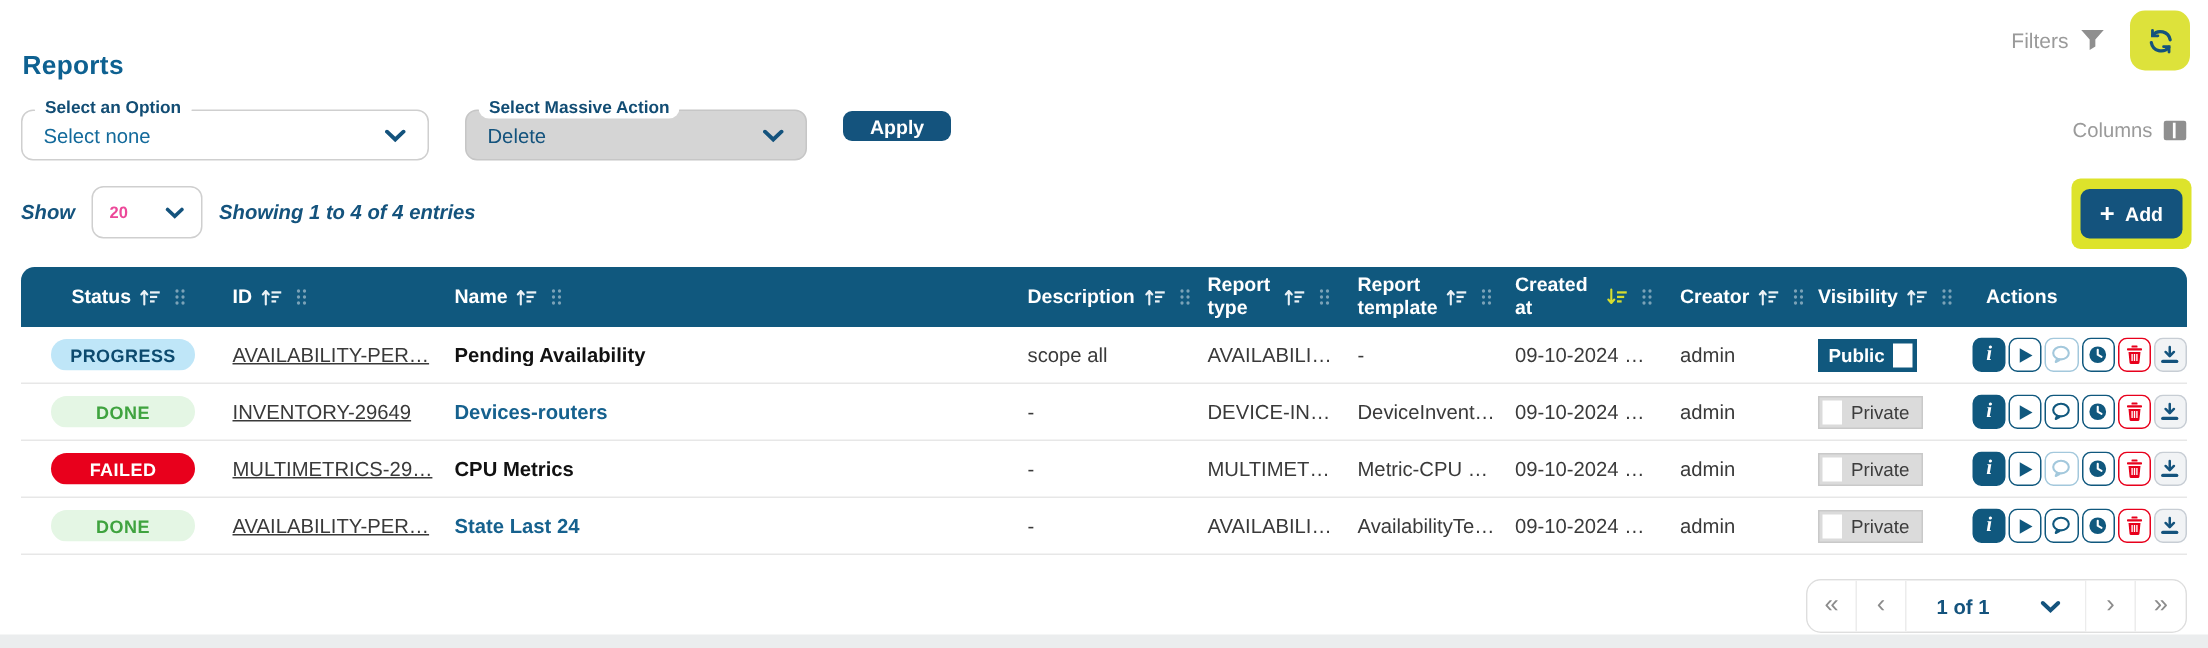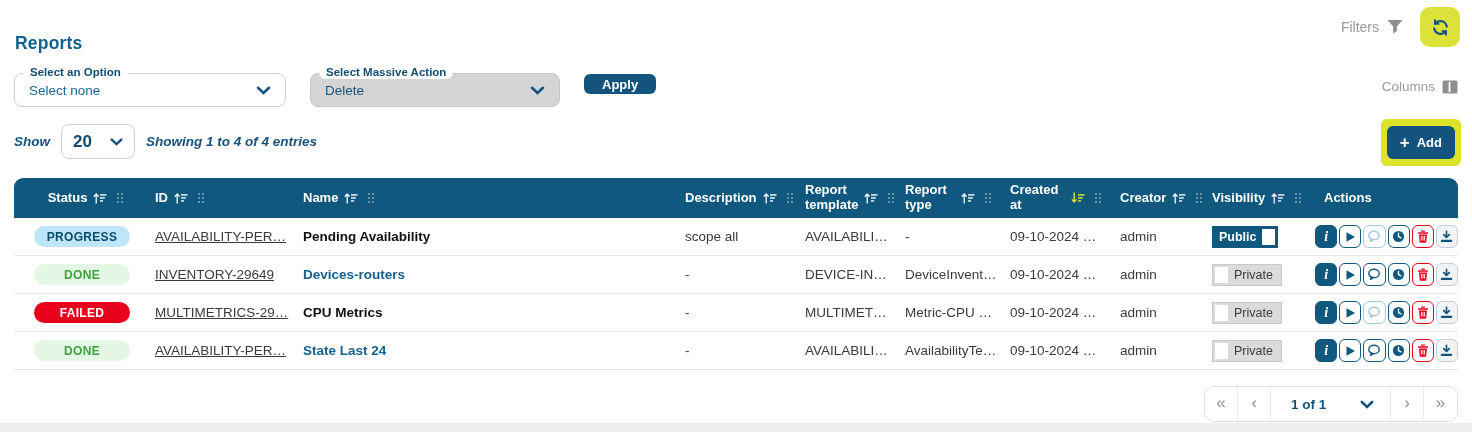--- a/index.html
+++ b/index.html
@@ -15,30 +15,30 @@
   .top-right { position:absolute; right:12px; top:7px; display:flex; align-items:center; gap:16px; }
   .filters { display:flex; align-items:center; gap:7px; color:#9a9a9a; font-size:14px; cursor:pointer; }
   .refresh-btn { width:40px; height:40px; background:#dde23b; border:none; border-radius:10px; display:flex; align-items:center; justify-content:center; cursor:pointer; }
 
   
   .controls { position:absolute; left:14px; top:73px; display:flex; gap:24px; align-items:flex-start; }
   .fselect { position:relative; height:34px; border-radius:8px; display:flex; align-items:center; justify-content:space-between; padding:0 14px; cursor:pointer; }
   .fselect .flabel { position:absolute; top:-9px; left:8px; background:#fff; border-radius:8px; padding:1px 7px; font-size:11.5px; font-weight:bold; color:#124d74; white-space:nowrap; }
   .sel-option { width:272px; background:#fff; border:1px solid #cfcfcf; }
   .sel-option .fvalue { color:#136a9b; font-size:13.5px; }
-  .sel-massive { width:250px; background:#d5d5d5; border:1px solid #c6c6c6; }
+  .sel-massive { width:228px; background:#d5d5d5; border:1px solid #c6c6c6; }
   .sel-massive .fvalue { color:#14537d; font-size:13.5px; }
   .apply-btn { height:20px; margin-top:1px; padding:0 18px; background:#14537d; color:#fff; border:none; border-radius:6px; font-size:13px; font-weight:bold; font-family:inherit; cursor:pointer; }
   .columns-ctl { position:absolute; right:14px; top:79px; display:flex; align-items:center; gap:7px; color:#9a9a9a; font-size:13.5px; cursor:pointer; }
 
   
   .show-row { position:absolute; left:14px; top:124px; display:flex; align-items:center; gap:11px; }
   .show-label, .showing-text { color:#14537d; font-weight:bold; font-size:13.5px;font-style:italic; }
   .show-select { width:74px; height:35px; background:#fff; border:1px solid #cfcfcf; border-radius:8px; display:flex; align-items:center; justify-content:space-between; padding:0 11px; cursor:pointer; }
-  .show-select .fvalue { color:#0c4a6e; font-weight:bold; font-size:17px; }
+  .show-select .fvalue { color:#ec4899; font-weight:bold; font-size:11px; }
 
   .add-wrap { position:absolute; right:11px; top:119px; background:#dde32b; padding:7px 6px; border-radius:6px; }
   .add-btn { height:33px; padding:0 13px; background:#14537d; color:#fff; border:none; border-radius:6px; font-size:13px; font-weight:bold; font-family:inherit; display:flex; align-items:center; gap:7px; cursor:pointer; }
   .add-btn .plus { font-size:17px; font-weight:bold; line-height:1; }
 
   
   .tbl { position:absolute; left:14px; top:178px; width:1444px; }
   .grid-cols { display:grid; grid-template-columns:136px 150px 371px 120px 100px 105px 110px 92px 112px 148px; }
   .thead { background:#10587e; color:#fff; border-radius:9px 9px 0 0; height:40px; align-items:center; }
   .hcell { display:flex; align-items:center; gap:6px; padding-left:14px; padding-right:4px; font-weight:bold; font-size:13px; line-height:1.15; }
@@ -248,42 +248,42 @@
             <circle cx="2" cy="2" r="1.1"></circle>
             <circle cx="6" cy="2" r="1.1"></circle>
             <circle cx="2" cy="6" r="1.1"></circle>
             <circle cx="6" cy="6" r="1.1"></circle>
             <circle cx="2" cy="10" r="1.1"></circle>
             <circle cx="6" cy="10" r="1.1"></circle>
           </svg>
         </button>
     </div>
     <div class="hcell">
+      <span>Report type</span>
+      <button class="sort-btn">
+          <svg width="15" height="12" viewBox="0 0 15 12" fill="#e9f1f6">
+            <path d="M3.2 11V3.6M3.2 2l2 2.3M3.2 2l-2 2.3" stroke="#e9f1f6" stroke-width="1.4" fill="none" stroke-linecap="round"></path>
+            <rect x="7" y="2.2" width="6.5" height="1.5"></rect>
+            <rect x="7" y="5.2" width="4.8" height="1.5"></rect>
+            <rect x="7" y="8.2" width="3.1" height="1.5"></rect>
+          </svg>
+        </button>
+      <button class="handle">
+          <svg width="8" height="12" viewBox="0 0 8 12" fill="rgba(255,255,255,.45)">
+            <circle cx="2" cy="2" r="1.1"></circle>
+            <circle cx="6" cy="2" r="1.1"></circle>
+            <circle cx="2" cy="6" r="1.1"></circle>
+            <circle cx="6" cy="6" r="1.1"></circle>
+            <circle cx="2" cy="10" r="1.1"></circle>
+            <circle cx="6" cy="10" r="1.1"></circle>
+          </svg>
+        </button>
+    </div>
+    <div class="hcell">
       <span>Report template</span>
-      <button class="sort-btn">
-          <svg width="15" height="12" viewBox="0 0 15 12" fill="#e9f1f6">
-            <path d="M3.2 11V3.6M3.2 2l2 2.3M3.2 2l-2 2.3" stroke="#e9f1f6" stroke-width="1.4" fill="none" stroke-linecap="round"></path>
-            <rect x="7" y="2.2" width="6.5" height="1.5"></rect>
-            <rect x="7" y="5.2" width="4.8" height="1.5"></rect>
-            <rect x="7" y="8.2" width="3.1" height="1.5"></rect>
-          </svg>
-        </button>
-      <button class="handle">
-          <svg width="8" height="12" viewBox="0 0 8 12" fill="rgba(255,255,255,.45)">
-            <circle cx="2" cy="2" r="1.1"></circle>
-            <circle cx="6" cy="2" r="1.1"></circle>
-            <circle cx="2" cy="6" r="1.1"></circle>
-            <circle cx="6" cy="6" r="1.1"></circle>
-            <circle cx="2" cy="10" r="1.1"></circle>
-            <circle cx="6" cy="10" r="1.1"></circle>
-          </svg>
-        </button>
-    </div>
-    <div class="hcell">
-      <span>Report type</span>
       <button class="sort-btn">
           <svg width="15" height="12" viewBox="0 0 15 12" fill="#e9f1f6">
             <path d="M3.2 11V3.6M3.2 2l2 2.3M3.2 2l-2 2.3" stroke="#e9f1f6" stroke-width="1.4" fill="none" stroke-linecap="round"></path>
             <rect x="7" y="2.2" width="6.5" height="1.5"></rect>
             <rect x="7" y="5.2" width="4.8" height="1.5"></rect>
             <rect x="7" y="8.2" width="3.1" height="1.5"></rect>
           </svg>
         </button>
       <button class="handle">
           <svg width="8" height="12" viewBox="0 0 8 12" fill="rgba(255,255,255,.45)">

